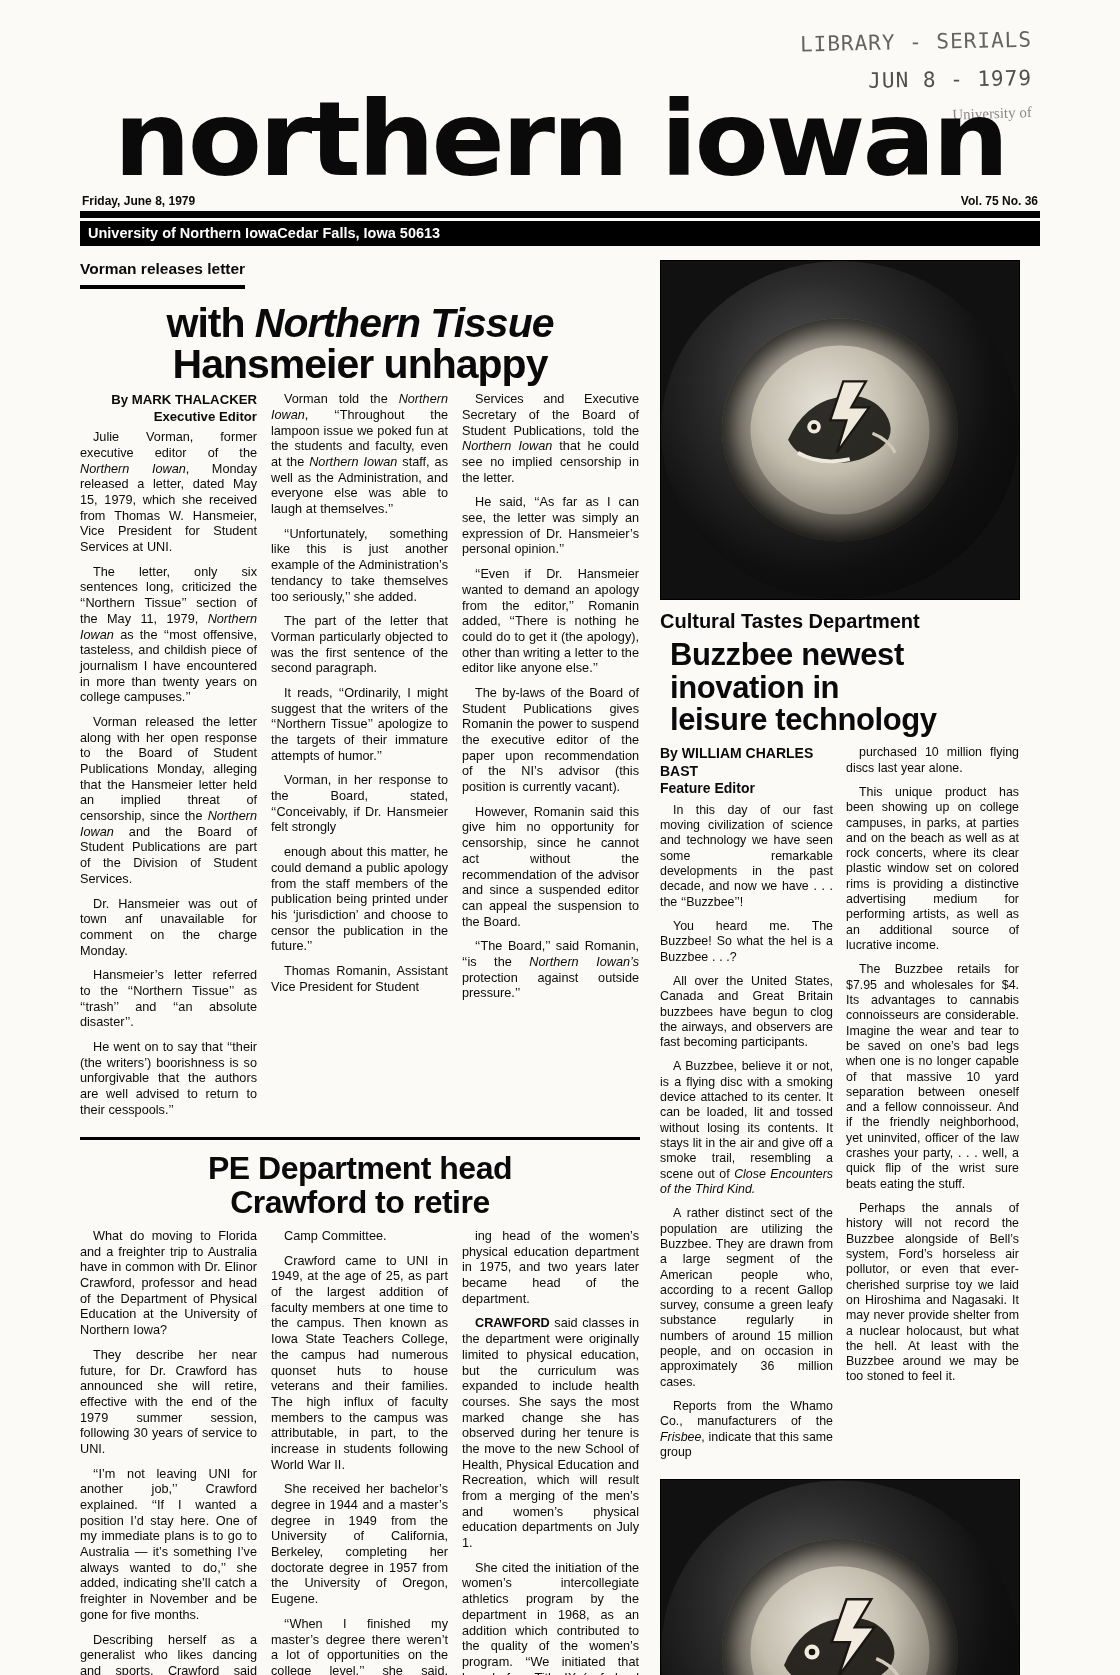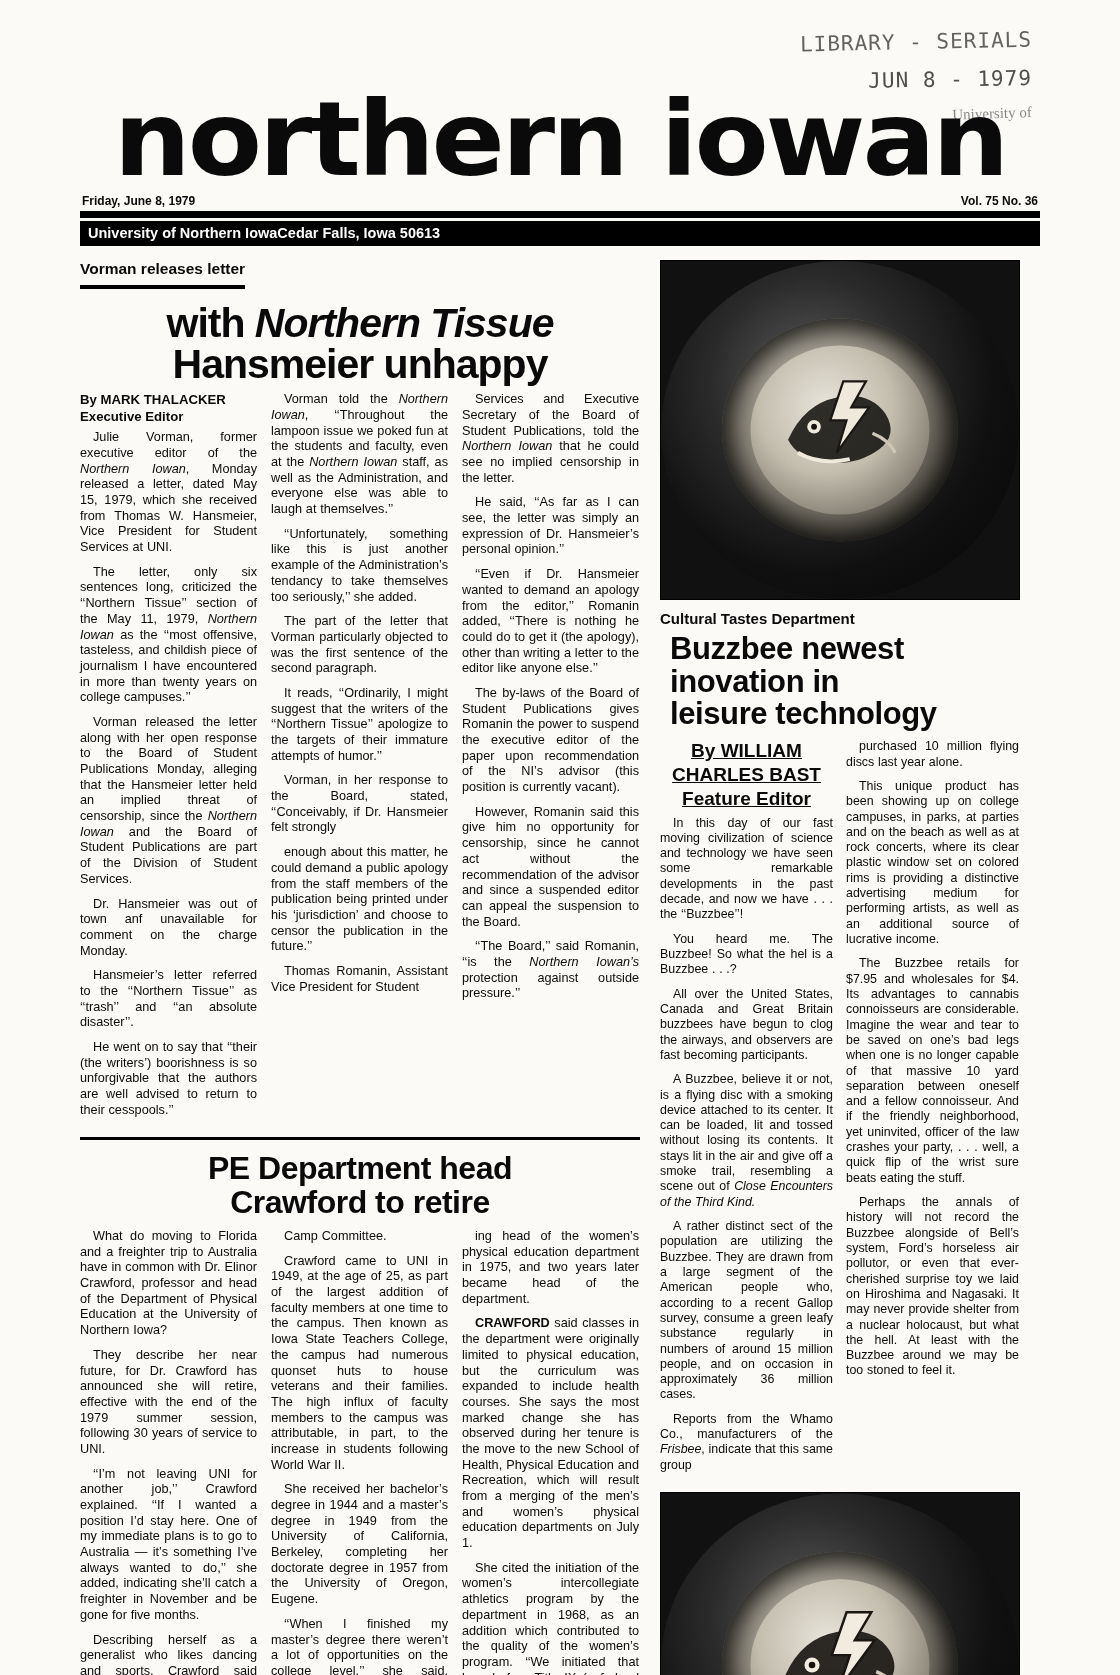--- a/index.html
+++ b/index.html
@@ -54,21 +54,21 @@
     font-size:15.5px; font-weight:bold; display:inline-block;
     border-bottom:4px solid #000; padding-bottom:7px; margin-bottom:4px;
   }
   .hl-main {
     font-family:"Liberation Sans", sans-serif;
     font-weight:bold; font-size:41px; line-height:1.02;
     text-align:center; letter-spacing:-1px; margin:10px 0 6px;
   }
   .hl-main .ital { font-style:italic; }
 
-  .byline { text-align:left; font-weight:bold; font-size:13.2px; line-height:1.25; margin-bottom:5px; }
+  .byline { text-align:right; font-weight:bold; font-size:13.2px; line-height:1.25; margin-bottom:5px; }
 
   .cols3 { display:flex; gap:14px; }
   .cols3 .col { width:177px; }
 
   p.art {
     font-family:"Liberation Sans", sans-serif;
     font-size:12.7px;
     line-height:1.235;
     text-align:justify;
     margin:0 0 9px 0;
@@ -103,23 +103,23 @@
     background:radial-gradient(ellipse at 42% 36%, #5d5d5d 0%, #2b2b2b 34%, #101010 62%, #050505 100%); }
   .tire-mid { width:66%; height:66%;
     background:radial-gradient(circle at 40% 34%, #b9b4a8 0%, #8d887c 40%, #57534a 72%, #2e2b26 100%);
     box-shadow:0 0 22px 10px rgba(0,0,0,.75) inset; }
   .tire-in { width:50%; height:50%;
     background:radial-gradient(circle at 42% 36%, #e8e4da 0%, #c3bdae 45%, #7e796d 80%, #413d36 100%); }
   .disc-art { position:absolute; left:50%; top:50%; transform:translate(-50%,-50%);
     width:48%; height:48%; }
   .disc-art svg { width:100%; height:100%; }
 
-  .dept-kicker { font-size:15px; font-weight:bold; margin:10px 0 6px; }
+  .dept-kicker { font-size:20px; font-weight:bold; margin:10px 0 6px; }
   .hl-buzz { font-weight:bold; font-size:31px; line-height:1.06; letter-spacing:-.4px; margin:0 10px 8px; }
-  .byline2 { text-align:center; font-weight:bold; font-size:19px; line-height:1.25; margin-bottom:5px;text-decoration:underline; }
+  .byline2 { font-weight:bold; font-size:14px; line-height:1.25; margin-bottom:5px; }
   .buzz-cols { display:flex; gap:13px; }
   .buzz-cols .col { width:173px; }
   .buzz-cols p.art { font-size:12.4px; }
 </style>
 </head>
 <body>
 
 <div class="page">
 
   <div class="stamp">

